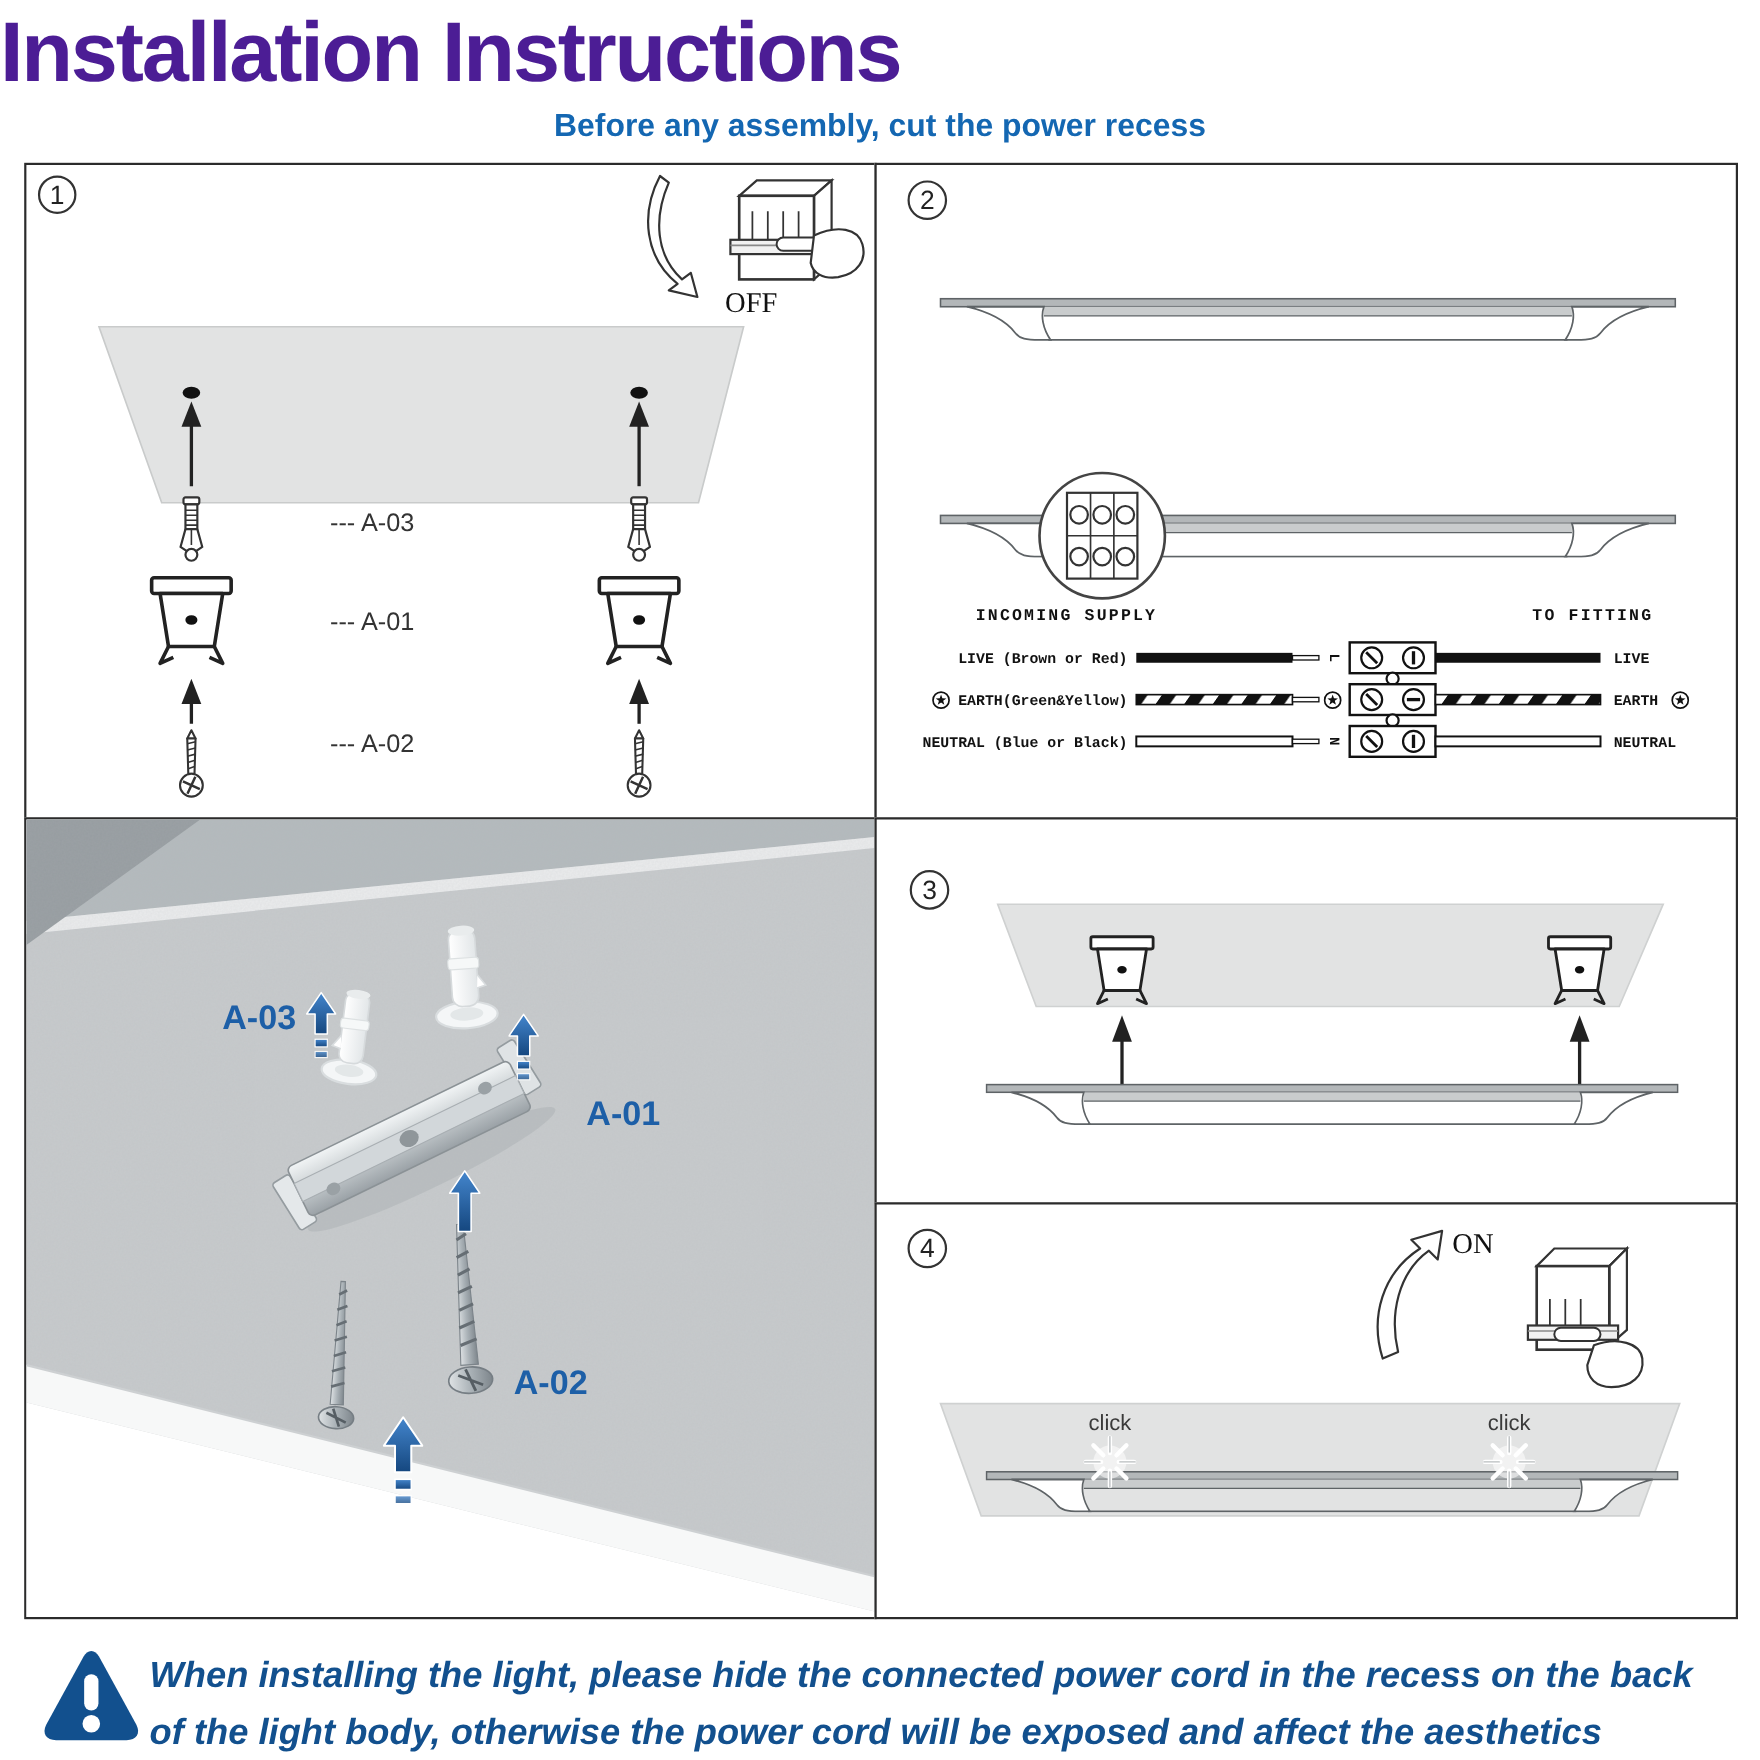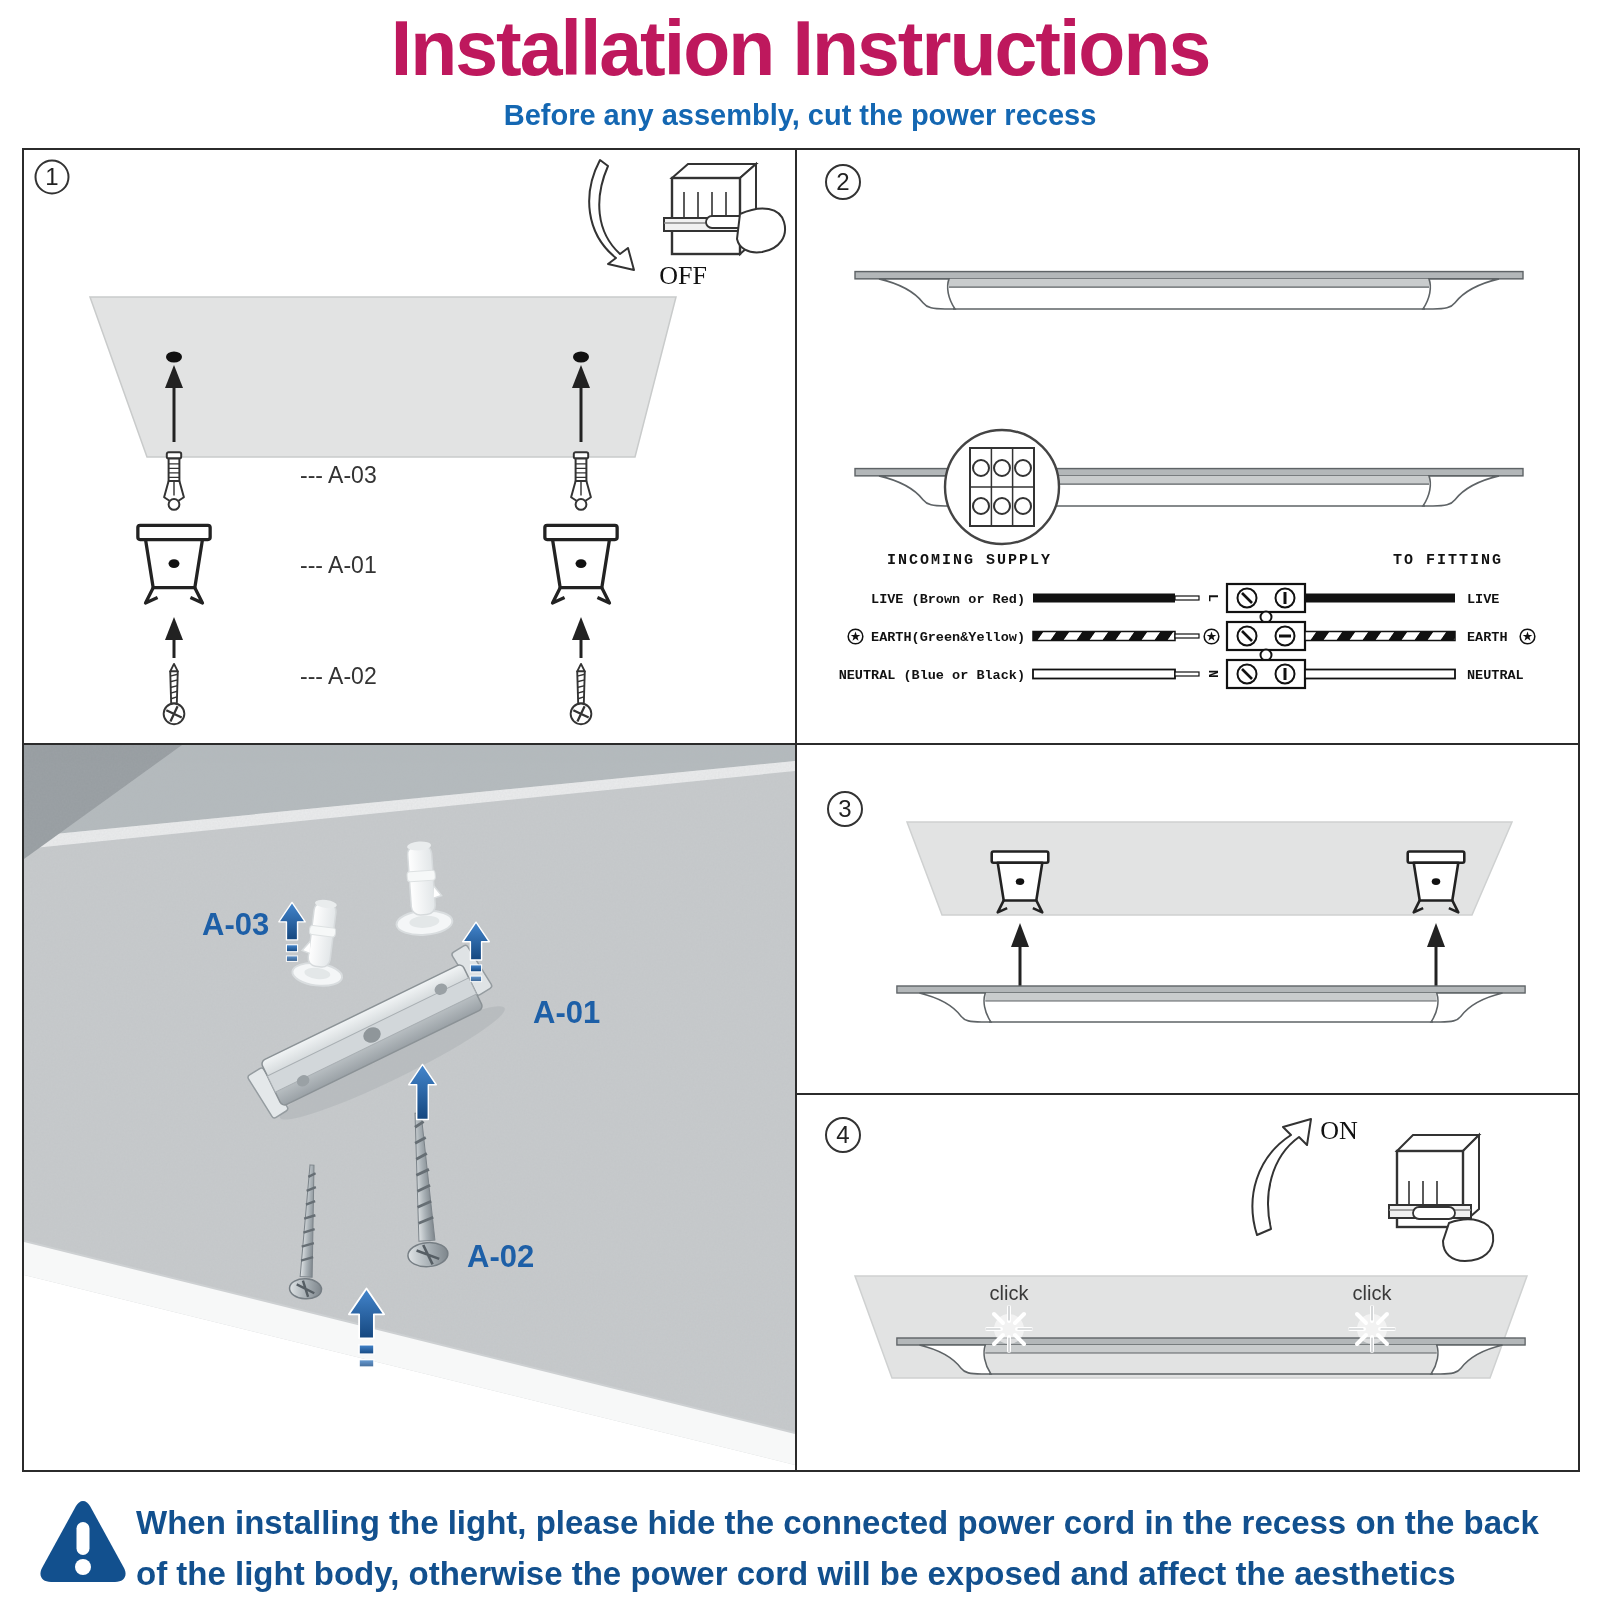--- a/index.html
+++ b/index.html
@@ -1,27 +1,27 @@
 <!DOCTYPE html>
 <html><head>
 <meta charset="utf-8">
 <style>
   html,body{margin:0;padding:0;background:#fff;}
   body{width:1600px;height:1600px;position:relative;font-family:"Liberation Sans",sans-serif;overflow:hidden;}
-  .page-title{position:absolute;top:4px;left:0;width:100%;text-align:center;font-size:77px;font-weight:bold;color:#be185d;letter-spacing:-2px;}
+  .page-title{position:absolute;top:4px;left:0;width:100%;text-align:left;font-size:77px;font-weight:bold;color:#4c1d95;letter-spacing:-2px;}
   .page-subtitle{position:absolute;top:99px;left:0;width:100%;text-align:center;font-size:29px;font-weight:bold;color:#1467b2;}
   .panel{position:absolute;border:2px solid #2b2b2b;background:#fff;box-sizing:border-box;}
   #p1{left:22px;top:148px;width:775px;height:597px;}
   #p2{left:795px;top:148px;width:785px;height:597px;}
   #photo{left:22px;top:743px;width:775px;height:729px;}
   #p3{left:795px;top:743px;width:785px;height:352px;}
   #p4{left:795px;top:1093px;width:785px;height:379px;}
   .panel > svg{position:absolute;left:0;top:0;width:100%;height:100%;}
   .warn-icon{position:absolute;left:36px;top:1494px;}
-  .warn-text{position:absolute;left:136px;top:1497px;width:1432px;font-size:33px;line-height:51px;font-weight:bold;color:#12508e;}
+  .warn-text{position:absolute;left:136px;top:1497px;width:1432px;font-size:33px;line-height:51px;font-weight:bold;color:#12508e;font-style:italic;}
   text{font-family:"Liberation Sans",sans-serif;}
   .mono{font-family:"Liberation Mono",monospace;font-weight:bold;}
   .serif{font-family:"Liberation Serif",serif;}
   .badge-num{font-size:24px;fill:#222;}
   .blue-label{font-size:31px;font-weight:bold;fill:#1d5fa7;}
   .part-label{font-size:23px;fill:#333;}
   .click-label{font-size:20px;fill:#3a3a3a;}
 </style>
 </head>
 <body>

